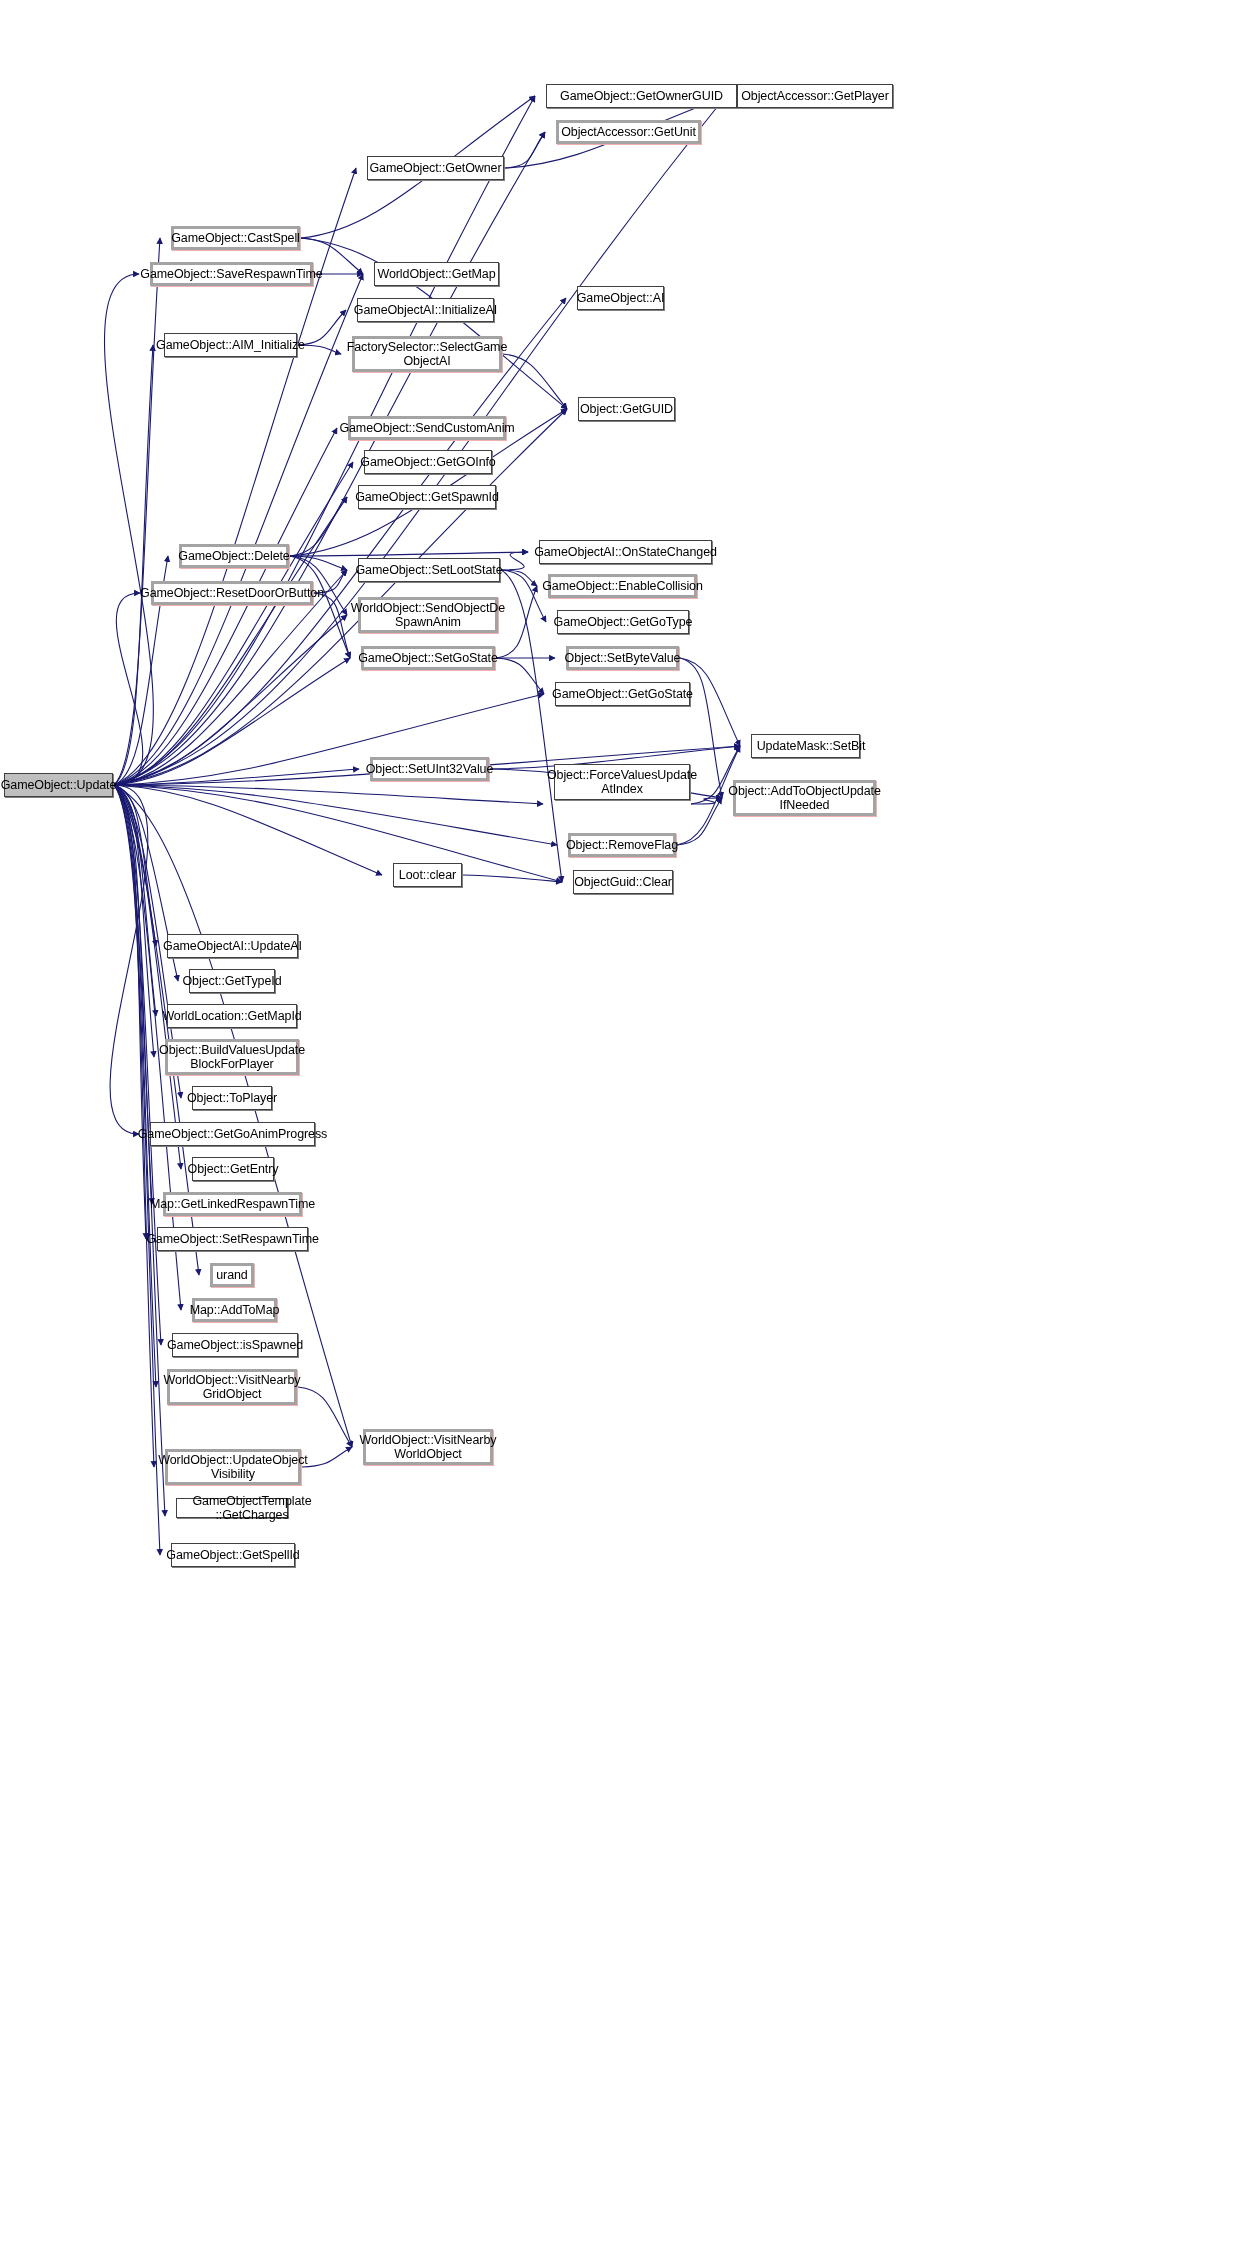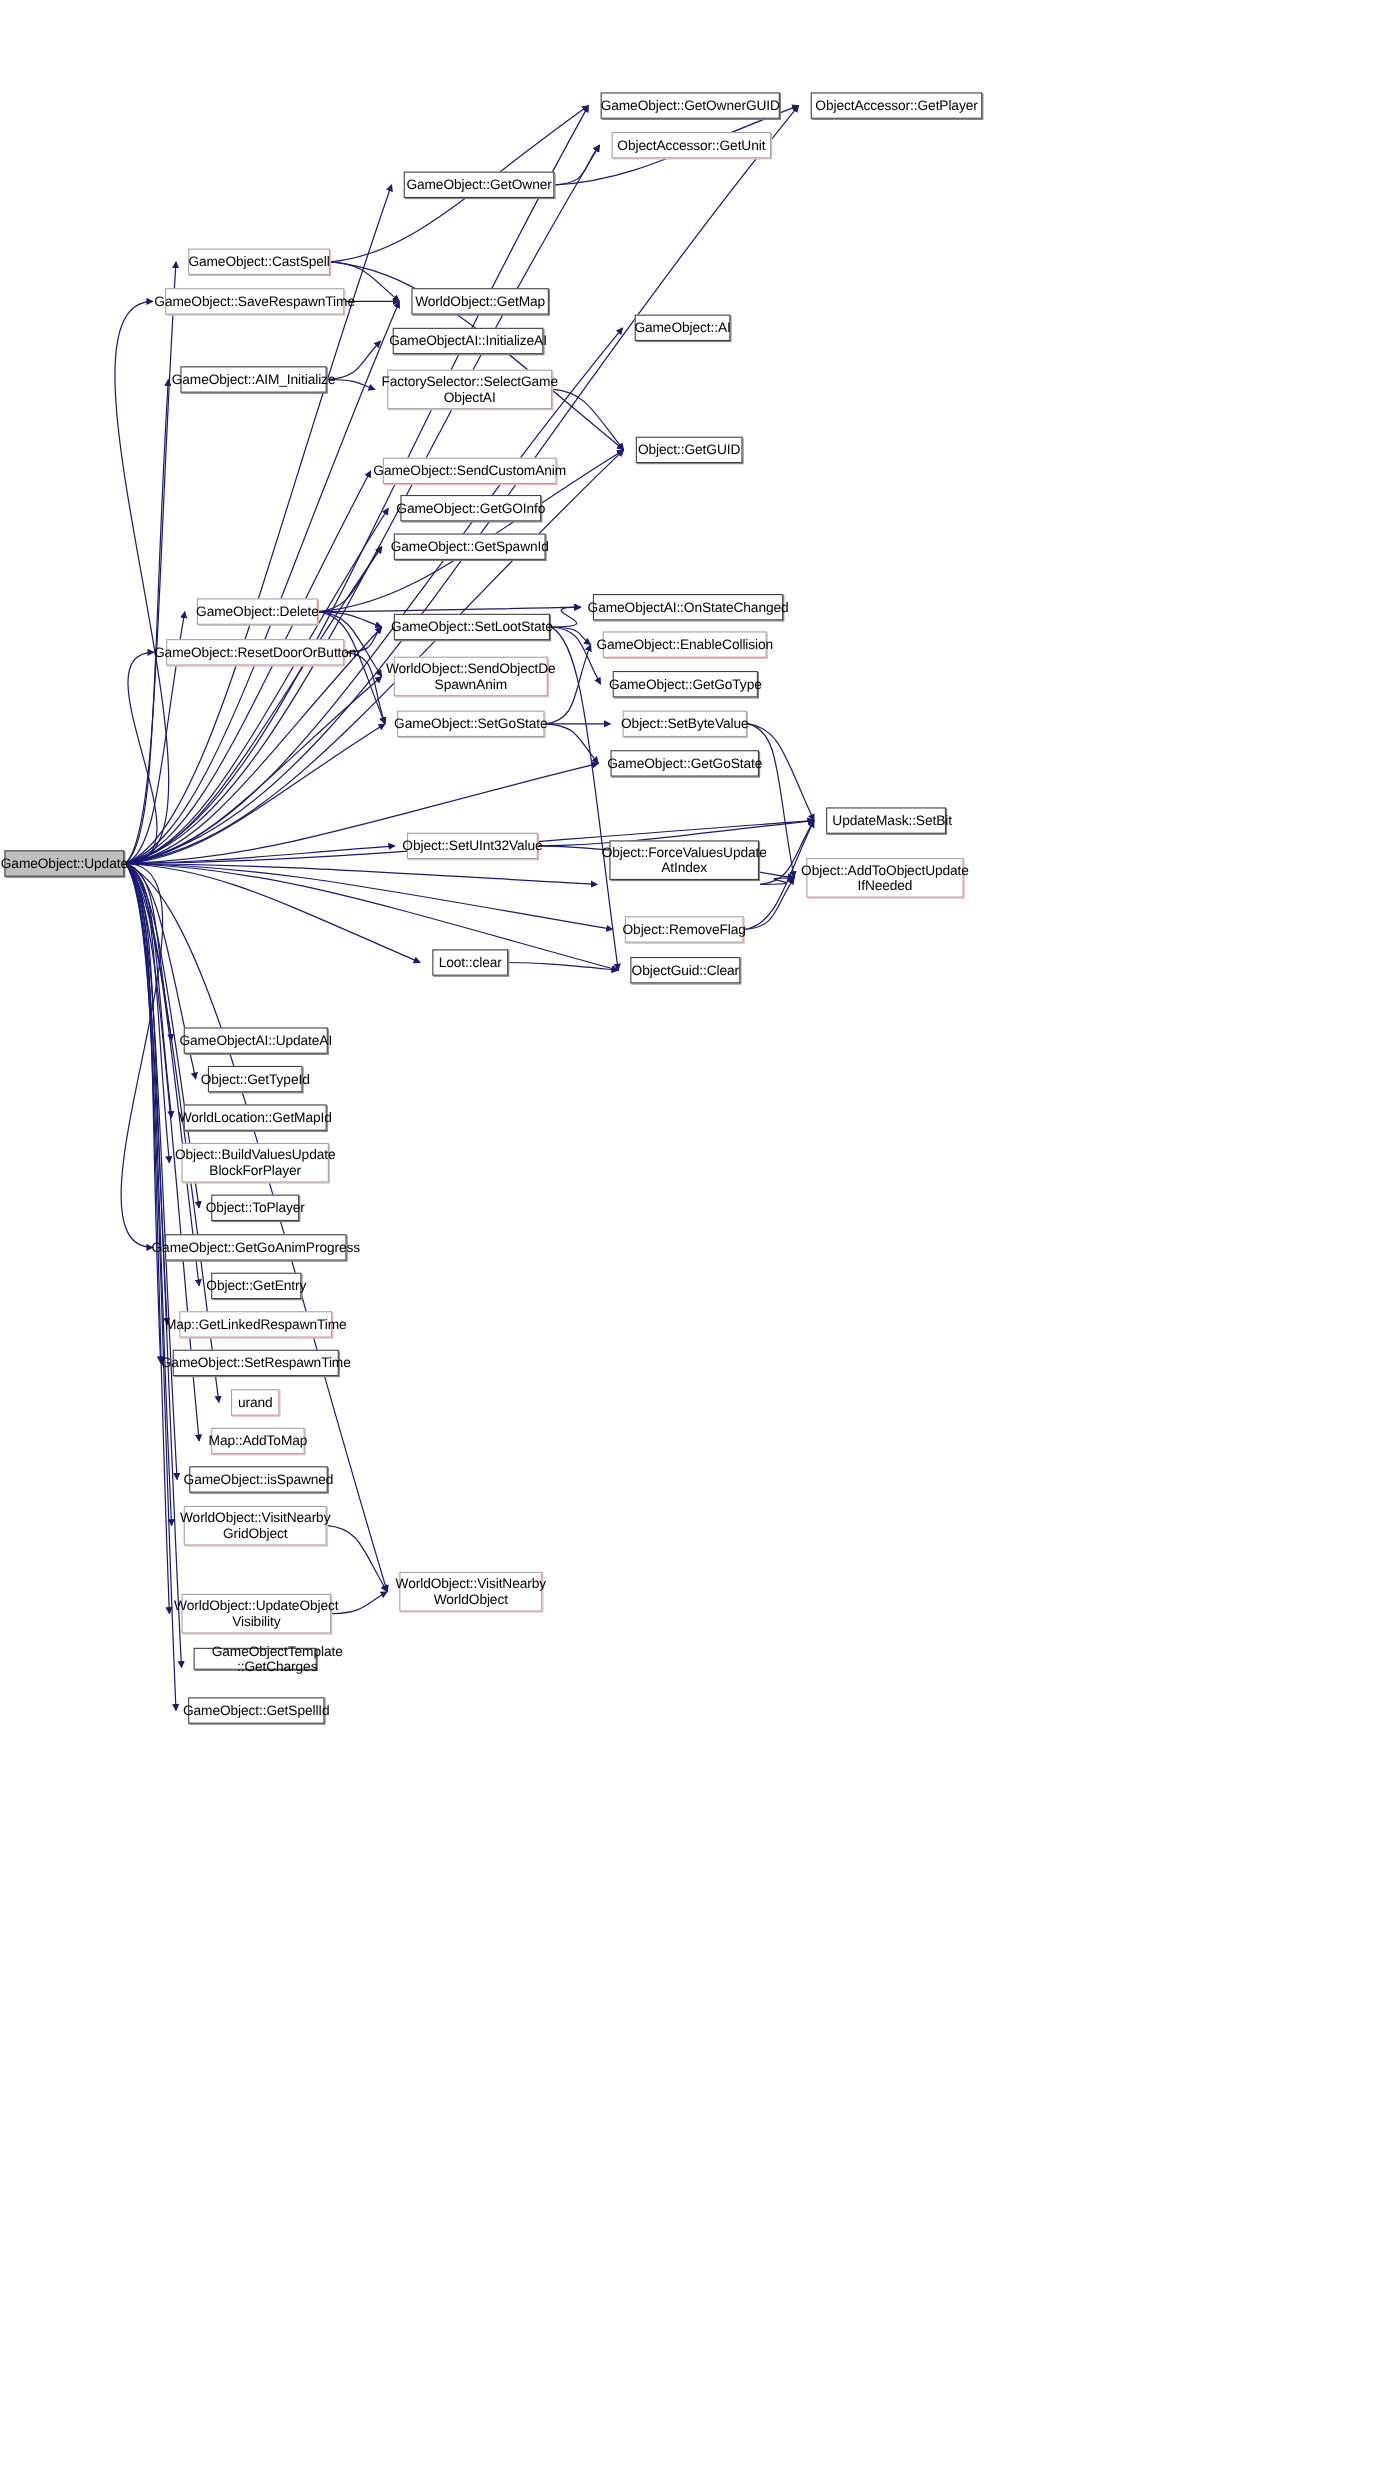--- a/index.html
+++ b/index.html
@@ -38,21 +38,21 @@
     color: #000000;
     letter-spacing: -0.1px;
     white-space: pre-line;
     z-index: 3;
   }
   .node.black {
     border: 1px solid #404040;
     box-shadow: 1px 1px 0 0 #808080;
   }
   .node.red {
-    border: 1px solid #a3a3a3;
+    border: 3px solid #a3a3a3;
     box-shadow: 1px 1px 0 0 #f0b0b0;
   }
   .node.root {
     border: 1px solid #404040;
     background: #bfbfbf;
     box-shadow: 1px 1px 0 0 #808080;
   }
 </style>
 </head>
 <body>
@@ -139,21 +139,21 @@
         <path d="M 691 804 C 751.72 804, 670.28 798, 722 798" marker-end="url(#arrow)"></path>
         <path d="M 677 845 C 707 840.05, 713 802.034, 740 746" marker-end="url(#arrow)"></path>
         <path d="M 677 845 C 707 842.65, 704 824.602, 722 798" marker-end="url(#arrow)"></path>
         <path d="M 463 875 C 495.4 875.35, 517 877.653, 562 882" marker-end="url(#arrow)"></path>
         <path d="M 302 1467 C 332 1466, 331.5 1458.32, 352 1447" marker-end="url(#arrow)"></path>
         <path d="M 298 1387 C 328 1390, 329.5 1409.74, 352 1447" marker-end="url(#arrow)"></path>
       </g>
   </svg>
   <div id="nodes">
       <div class="node root" style="left: 4px; top: 773px; width: 109px; height: 24px;">GameObject::Update</div>
-      <div class="node black" style="left: 546px; top: 84px; width: 163px; height: 24px;">GameObject::GetOwnerGUID</div>
+      <div class="node black" style="left: 546px; top: 84px; width: 191px; height: 24px;">GameObject::GetOwnerGUID</div>
       <div class="node black" style="left: 737px; top: 84px; width: 156px; height: 24px;">ObjectAccessor::GetPlayer</div>
       <div class="node red" style="left: 556px; top: 120px; width: 145px; height: 24px;">ObjectAccessor::GetUnit</div>
       <div class="node black" style="left: 367px; top: 156px; width: 137px; height: 24px;">GameObject::GetOwner</div>
       <div class="node red" style="left: 171px; top: 226px; width: 129px; height: 24px;">GameObject::CastSpell</div>
       <div class="node red" style="left: 150px; top: 262px; width: 163px; height: 24px;">GameObject::SaveRespawnTime</div>
       <div class="node black" style="left: 374px; top: 262px; width: 125px; height: 24px;">WorldObject::GetMap</div>
       <div class="node black" style="left: 577px; top: 286px; width: 87px; height: 24px;">GameObject::AI</div>
       <div class="node black" style="left: 357px; top: 298px; width: 137px; height: 24px;">GameObjectAI::InitializeAI</div>
       <div class="node black" style="left: 164px; top: 333px; width: 133px; height: 24px;">GameObject::AIM_Initialize</div>
       <div class="node red" style="left: 352px; top: 336px; width: 150px; height: 36px;">FactorySelector::SelectGame

